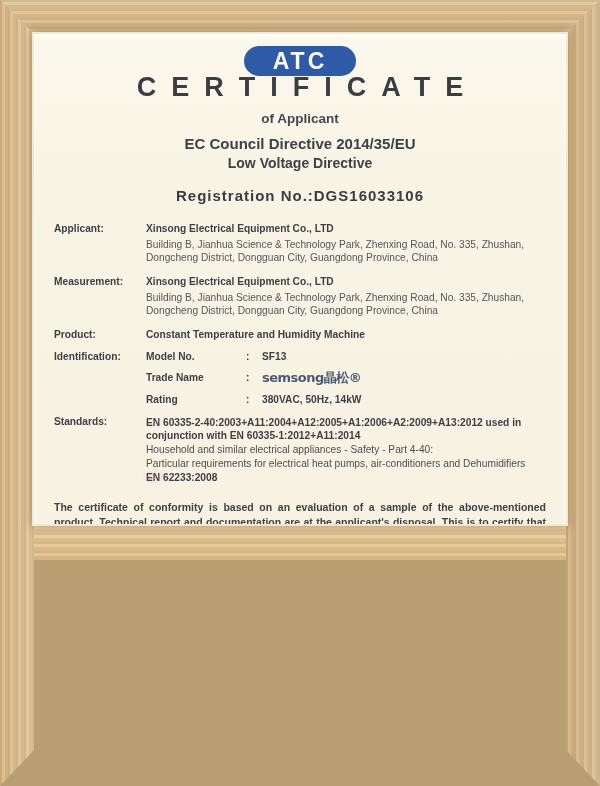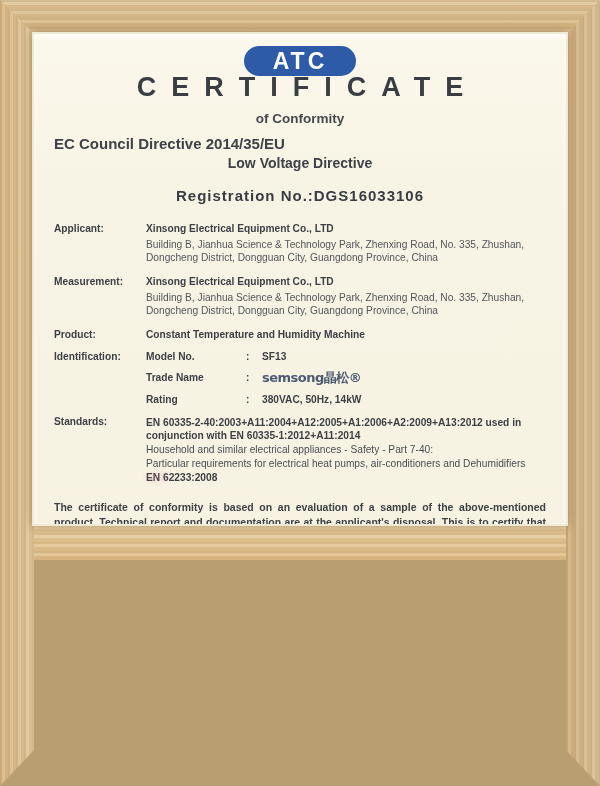--- a/index.html
+++ b/index.html
@@ -32,21 +32,21 @@
   .stain2 { left:100px; top:430px; width:46px; height:26px;
       background:radial-gradient(closest-side, rgba(226,110,150,.16), transparent 70%); }
 
   
   .logo-pill { width:112px; height:30px; margin:8px auto 0; background:#2e5ba7; border-radius:16px;
       display:flex; align-items:center; justify-content:center;
       color:#fdfdfb; font-weight:bold; font-size:23px; letter-spacing:3px; }
   .title { text-align:center; font-weight:bold; font-size:27px; letter-spacing:15px; margin:-4px -15px 0 0;
       color:#3a3d43; }
   .subtitle { text-align:center; font-weight:bold; font-size:13.5px; margin-top:8px; color:#45484e; }
-  .dir1 { text-align:left; font-weight:bold; font-size:15px; margin-top:9px; color:#3e4147; }
+  .dir1 { text-align:center; font-weight:bold; font-size:15px; margin-top:9px; color:#3e4147; }
   .dir2 { text-align:center; font-weight:bold; font-size:14px; margin-top:3px; color:#3e4147; }
   .registration { text-align:center; font-weight:bold; font-size:15px; letter-spacing:1px; margin-top:16px; color:#393c42; }
 
   
   .fields { margin-top:19px; font-size:10.2px; }
   .frow { display:grid; grid-template-columns:92px 1fr; margin-bottom:11px; }
   .flabel { font-weight:bold; color:#3c3f45; }
   .fname { font-weight:bold; color:#3c3f45; }
   .faddr { margin-top:4px; color:#53565c; line-height:1.32; }
   .fval-bold { font-weight:bold; color:#3c3f45; }
@@ -95,21 +95,21 @@
   <div class="frame-piece frame-right grain-v"></div>
 
   <div class="paper">
     <div class="stain stain1"></div>
     <div class="stain stain2"></div>
 
     <div class="logo-pill">
       <span>ATC</span>
     </div>
     <div class="title">CERTIFICATE</div>
-    <div class="subtitle">of Conformity</div>
+    <div class="subtitle">of Applicant</div>
     <div class="dir1">EC Council Directive 2014/35/EU</div>
     <div class="dir2">Low Voltage Directive</div>
     <div class="registration">Registration No.:DGS16033106</div>
 
     <div class="fields">
 
       <div class="frow">
         <div class="flabel">Applicant:</div>
         <div>
           <div class="fname">Xinsong Electrical Equipment Co., LTD</div>
@@ -148,21 +148,21 @@
             <span class="idcolon">:</span>
             <span class="idval">380VAC, 50Hz, 14kW</span>
           </div>
         </div>
       </div>
 
       <div class="frow" style="margin-bottom:16px">
         <div class="flabel">Standards:</div>
         <div>
           <div class="std-line std-bold">EN 60335-2-40:2003+A11:2004+A12:2005+A1:2006+A2:2009+A13:2012 used in conjunction with EN 60335-1:2012+A11:2014</div>
-          <div class="std-line">Household and similar electrical appliances - Safety - Part 7-40:</div>
+          <div class="std-line">Household and similar electrical appliances - Safety - Part 4-40:</div>
           <div class="std-line">Particular requirements for electrical heat pumps, air-conditioners and Dehumidifiers</div>
           <div class="std-line std-bold">EN 62233:2008</div>
         </div>
       </div>
     </div>
 
     <div class="declaration">The certificate of conformity is based on an evaluation of a sample of the above-mentioned product. Technical report and documentation are at the applicant's disposal. This is to certify that the tested sample is in conformity with all provisions of Annex I of Council Directive 2014/35/EU, referred to as the Low Voltage Directive. This certificate does not imply assessment of the production and does not permit the use of ATC's logo. The applicant of the certificate is authorized to use this certificate in connection with the EC declaration of conformity according to Annex III of the Directive.</div>
 
     <div class="signoff">
       <div class="stamp-wrap">

